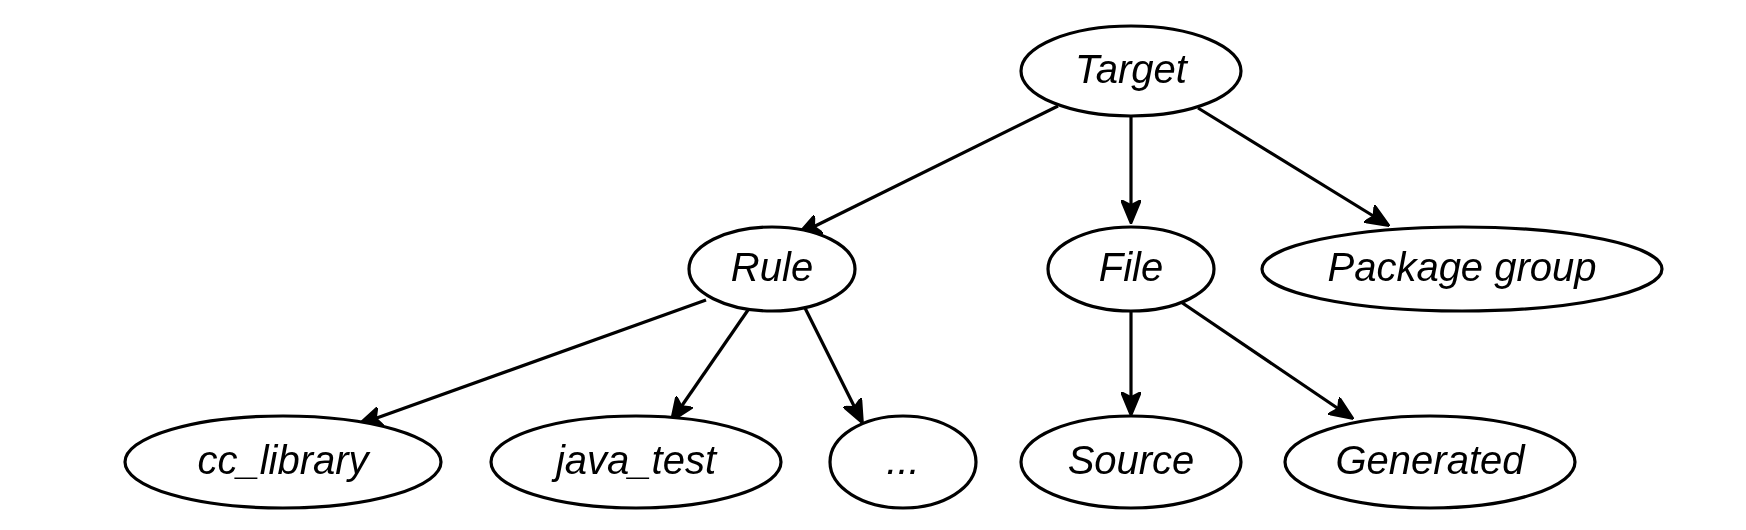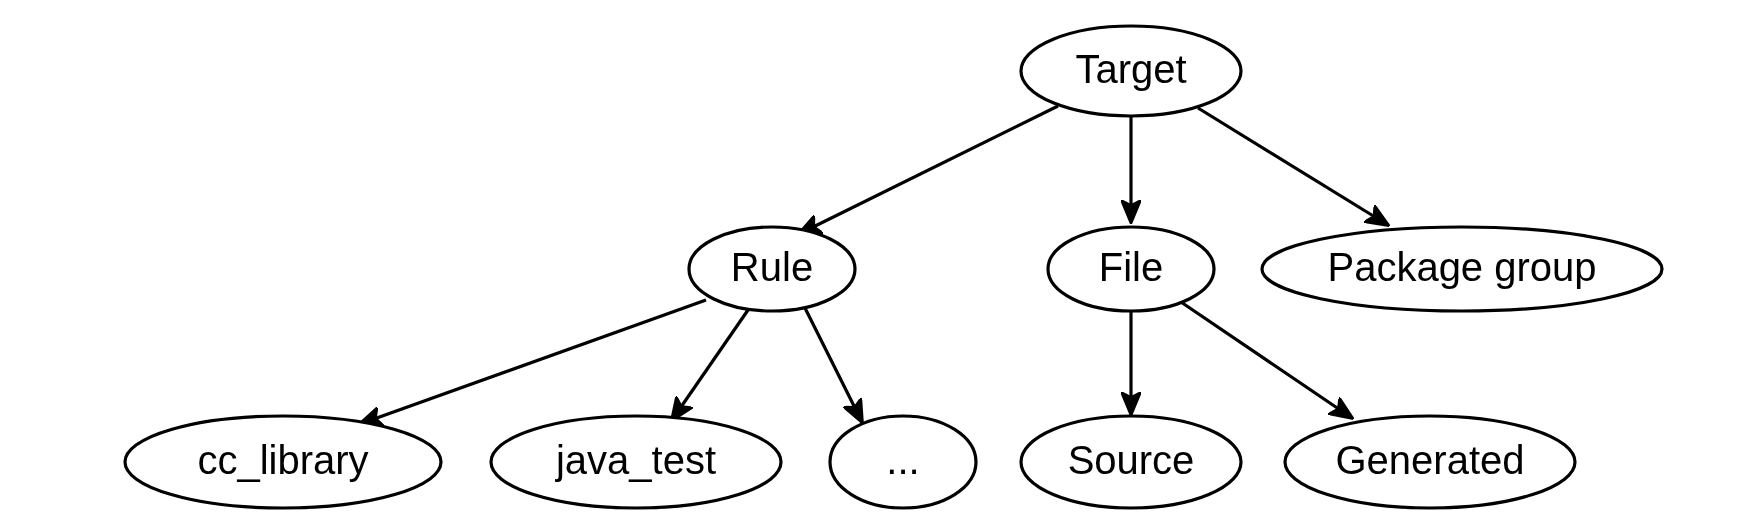--- a/index.html
+++ b/index.html
@@ -10,20 +10,21 @@
   }
   body {
     font-family: "Liberation Sans", sans-serif;
   }
   #diagram-root {
     position: relative;
     width: 1746px;
     height: 530px;
     background: #ffffff;
     overflow: hidden;
+    font-style: italic;
   }
   #graph-svg {
     display: block;
     width: 1746px;
     height: 530px;
   }
   .node-ellipse {
     fill: #ffffff;
     stroke: #000000;
     stroke-width: 3.2;

